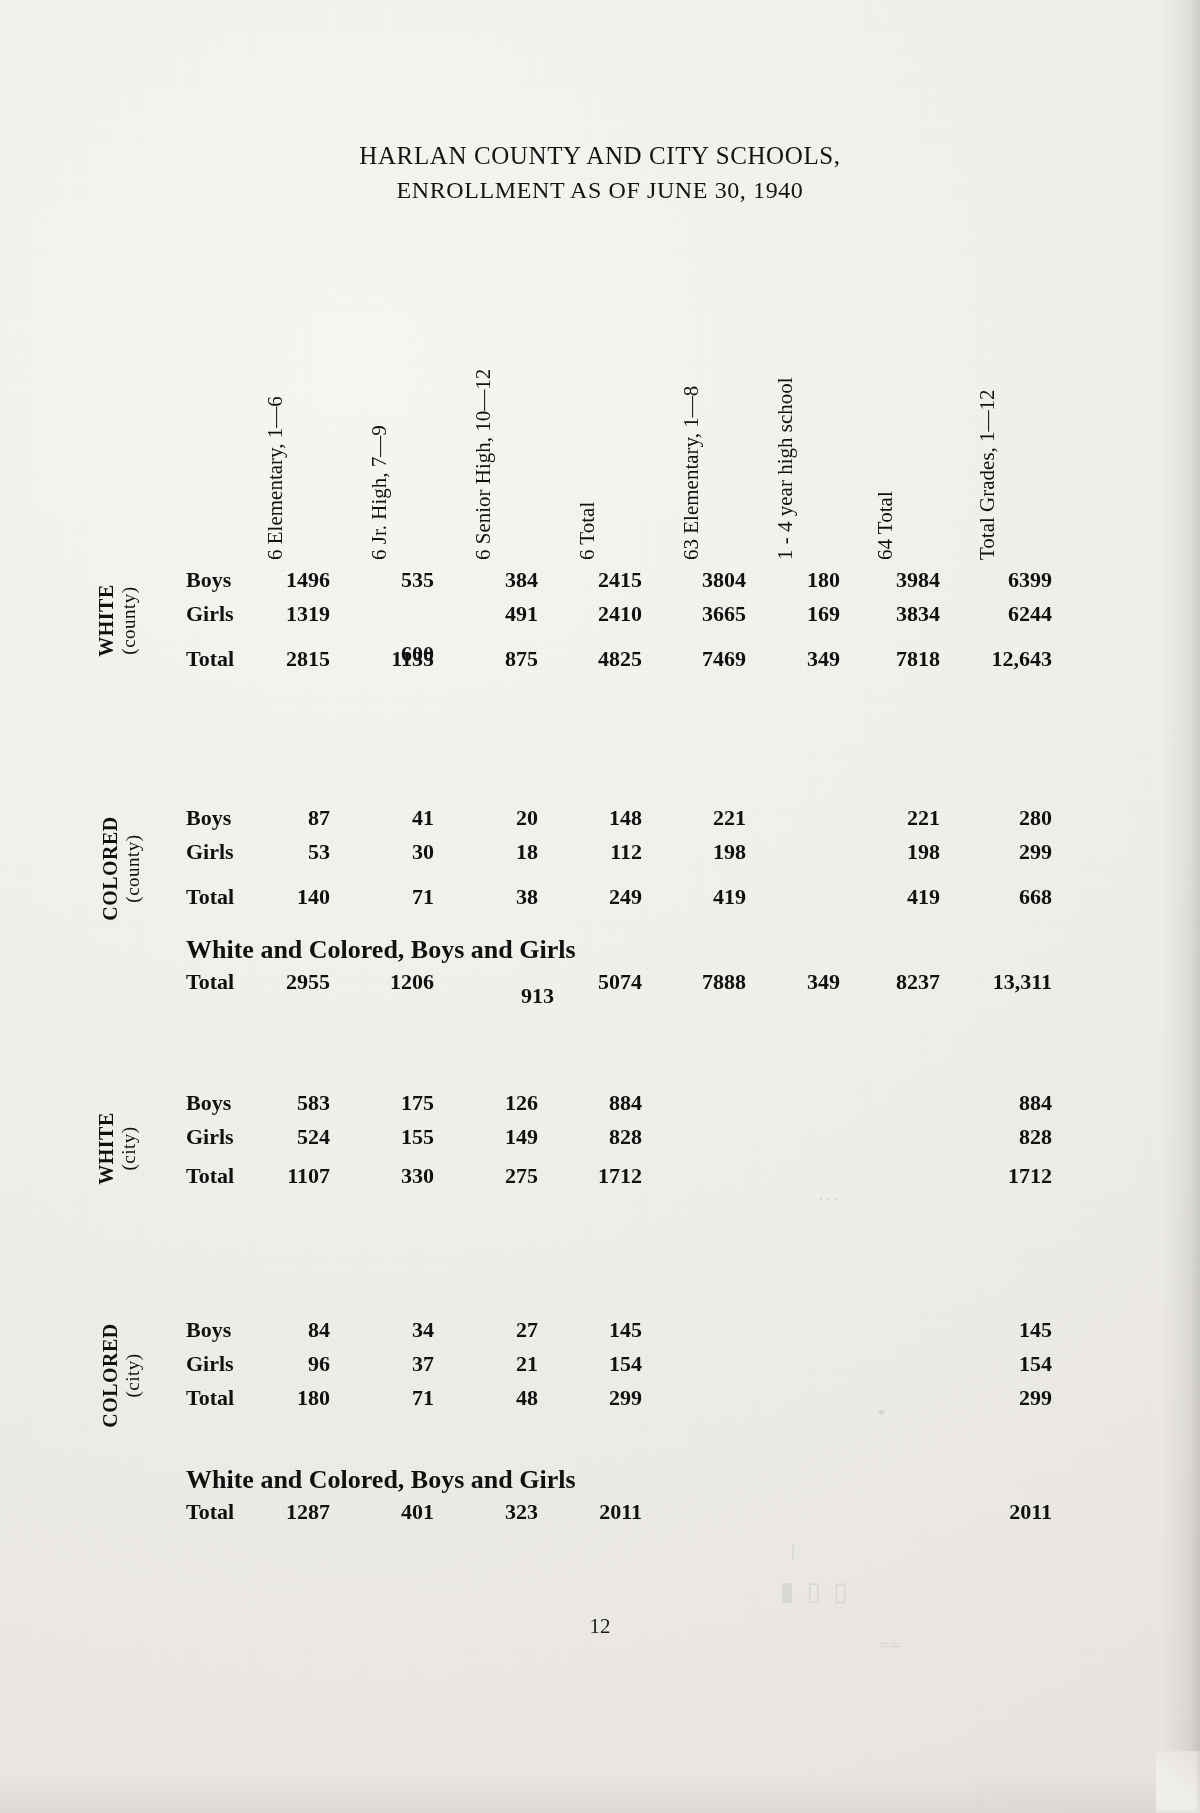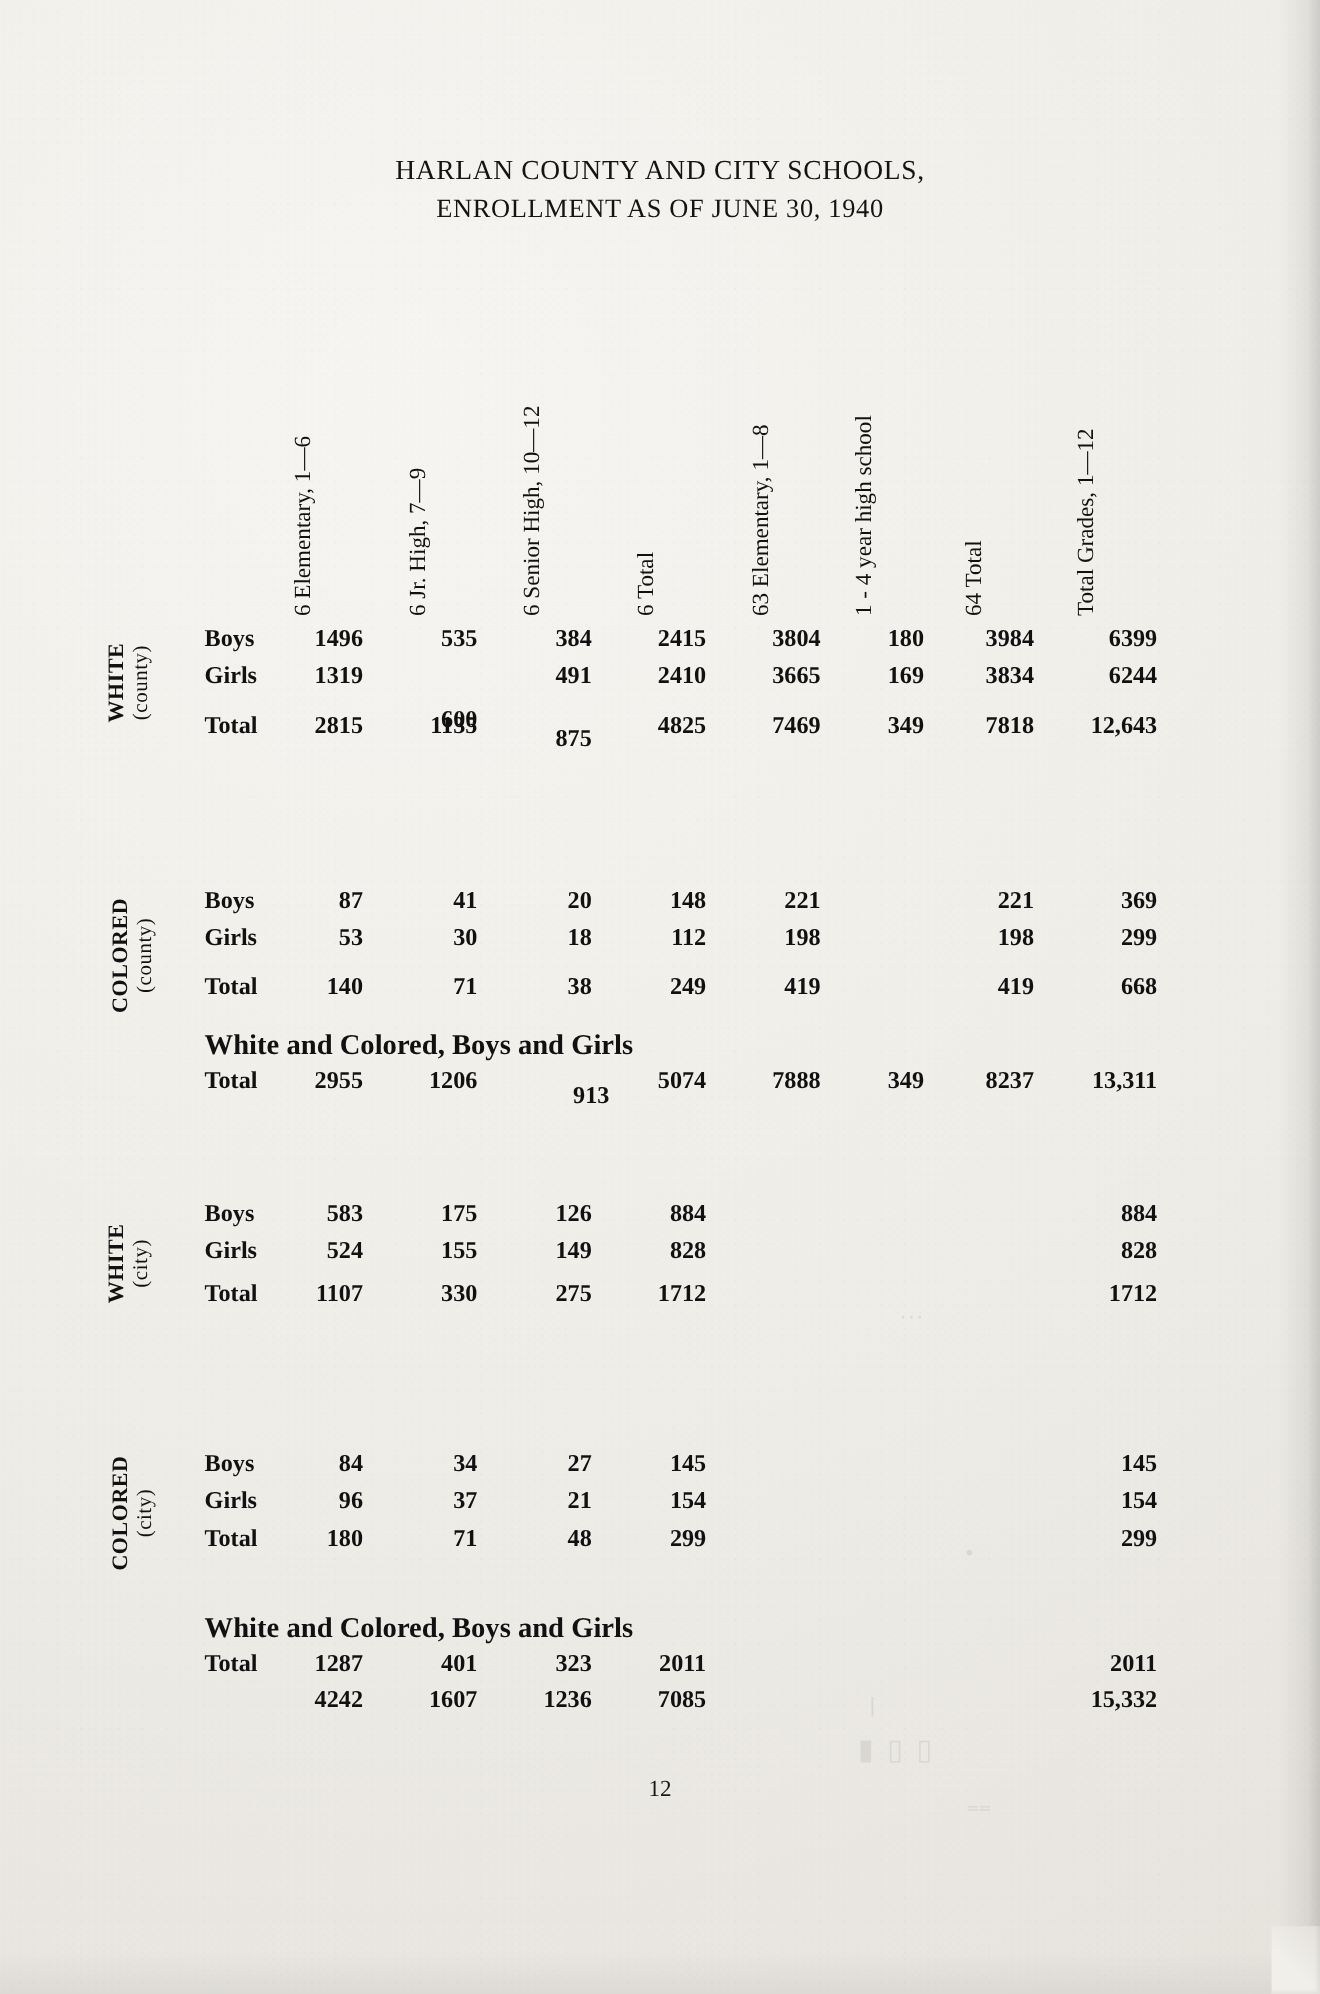--- a/index.html
+++ b/index.html
@@ -249,21 +249,21 @@
       <span class="cell" style="left:650px; width:96px;">3665</span>
       <span class="cell" style="left:744px; width:96px;">169</span>
       <span class="cell" style="left:844px; width:96px;">3834</span>
       <span class="cell" style="left:946px; width:106px;">6244</span>
     </div>
 
     <div class="row" style="top:646px; left:0; width:1200px;">
       <span class="rowlabel">Total</span>
       <span class="cell" style="left:234px; width:96px;">2815</span>
       <span class="cell" style="left:338px; width:96px;">1135</span>
-      <span class="cell" style="left:442px; width:96px;margin-top:12px;">875</span>
+      <span class="cell" style="left:442px; width:96px;">875</span>
       <span class="cell" style="left:546px; width:96px;">4825</span>
       <span class="cell" style="left:650px; width:96px;">7469</span>
       <span class="cell" style="left:744px; width:96px;">349</span>
       <span class="cell" style="left:844px; width:96px;">7818</span>
       <span class="cell" style="left:946px; width:106px;">12,643</span>
     </div>
 
     <div class="sidelabel" style="left:36px; top:846px; width:170px;">
       <span class="l1">COLORED</span>
       <span class="l2">(county)</span>
@@ -271,21 +271,21 @@
 
     <div class="row" style="top:805px; left:0; width:1200px;">
       <span class="rowlabel">Boys</span>
       <span class="cell" style="left:234px; width:96px;">87</span>
       <span class="cell" style="left:338px; width:96px;">41</span>
       <span class="cell" style="left:442px; width:96px;">20</span>
       <span class="cell" style="left:546px; width:96px;">148</span>
       <span class="cell" style="left:650px; width:96px;">221</span>
       <span class="cell" style="left:744px; width:96px;"></span>
       <span class="cell" style="left:844px; width:96px;">221</span>
-      <span class="cell" style="left:946px; width:106px;">369</span>
+      <span class="cell" style="left:946px; width:106px;">280</span>
     </div>
     <div class="row" style="top:839px; left:0; width:1200px;">
       <span class="rowlabel">Girls</span>
       <span class="cell" style="left:234px; width:96px;">53</span>
       <span class="cell" style="left:338px; width:96px;">30</span>
       <span class="cell" style="left:442px; width:96px;">18</span>
       <span class="cell" style="left:546px; width:96px;">112</span>
       <span class="cell" style="left:650px; width:96px;">198</span>
       <span class="cell" style="left:744px; width:96px;"></span>
       <span class="cell" style="left:844px; width:96px;">198</span>
@@ -378,27 +378,20 @@
 
     <div class="subhead" style="top:1465px;">White and Colored, Boys and Girls</div>
     <div class="row" style="top:1499px; left:0; width:1200px;">
       <span class="rowlabel">Total</span>
       <span class="cell" style="left:234px; width:96px;">1287</span>
       <span class="cell" style="left:338px; width:96px;">401</span>
       <span class="cell" style="left:442px; width:96px;">323</span>
       <span class="cell" style="left:546px; width:96px;">2011</span>
       <span class="cell" style="left:946px; width:106px;">2011</span>
     </div>
-    <div class="row" style="top:1532px; left:0; width:1200px;">
-      <span class="cell" style="left:234px; width:96px;">4242</span>
-      <span class="cell" style="left:338px; width:96px;">1607</span>
-      <span class="cell" style="left:442px; width:96px;">1236</span>
-      <span class="cell" style="left:546px; width:96px;">7085</span>
-      <span class="cell" style="left:946px; width:106px;">15,332</span>
-    </div>
 
     <div class="pageno">12</div>
 
     <div class="smudge" style="left:818px; top:1188px;">···</div>
     <div class="smudge" style="left:876px; top:1402px;">•</div>
     <div class="smudge" style="left:790px; top:1540px;">|</div>
     <div class="smudge" style="left:780px; top:1576px; font-size:26px;">▮ ▯ ▯</div>
     <div class="smudge" style="left:880px; top:1626px;">‗‗</div>
 
 

